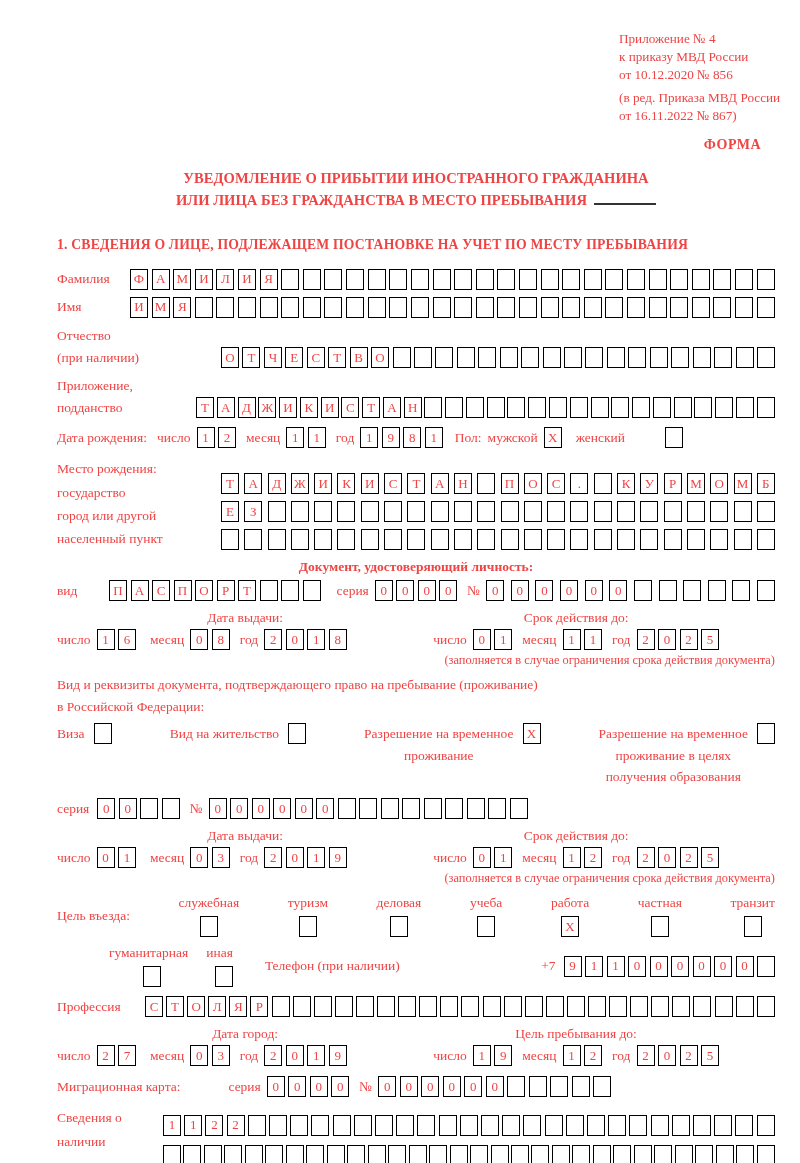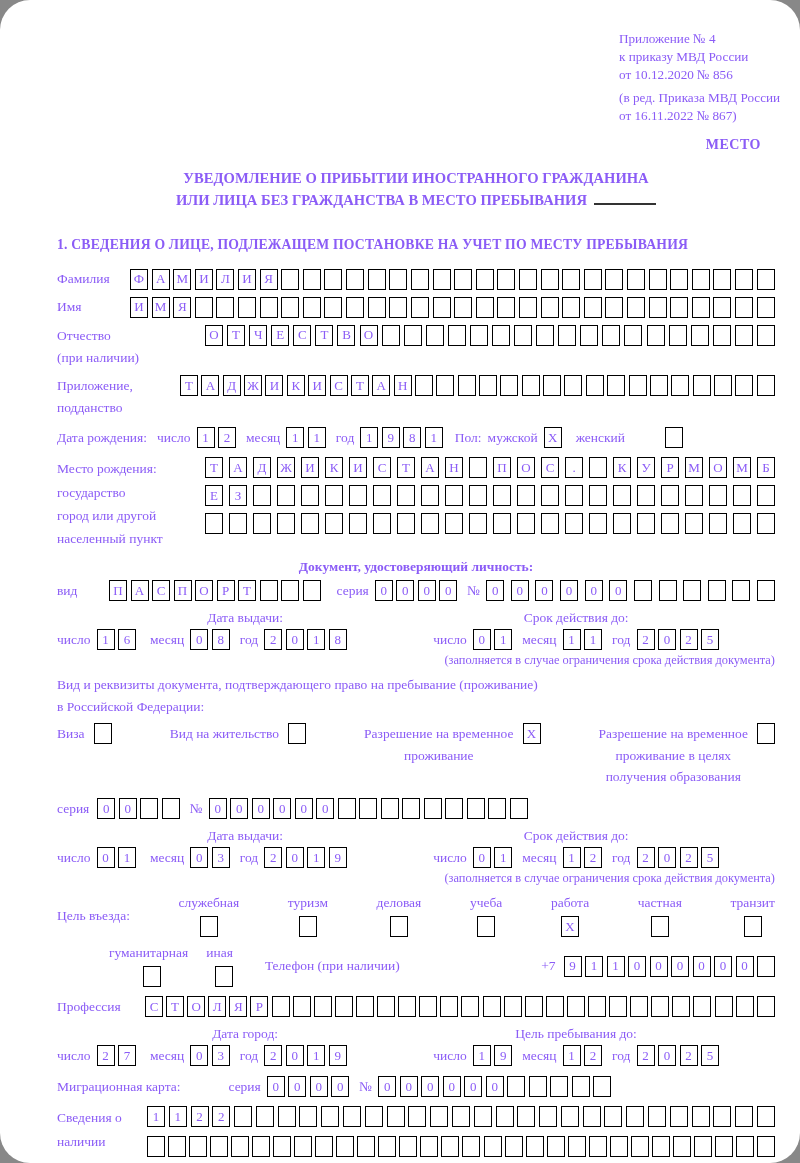--- a/index.html
+++ b/index.html
@@ -1,31 +1,31 @@
 <!DOCTYPE html>
 <html><head>
 <meta charset="utf-8">
 <style>
   html,body{margin:0;padding:0;background:#888;}
   .page{
     width:800px;height:1163px;margin:0 auto;background:#ffffff;
     box-sizing:border-box;padding:30px 25px 0 57px;
     font-family:"Liberation Serif","DejaVu Serif",serif;
-    color:#8b5cf6;font-size:13.5px;overflow:hidden;position:relative;border-radius:30px;
+    color:#ef4444;font-size:13.5px;overflow:hidden;position:relative;
   }
   
   .annex{width:205px;margin-left:562px;font-size:13.2px;line-height:1.36;}
   .annex .gap{height:5px;}
   .forma{font-weight:bold;text-align:right;padding-right:14px;margin-top:12px;font-size:14px;letter-spacing:.5px;}
   .title{margin-top:14px;text-align:center;font-weight:bold;font-size:14.6px;line-height:1.55;}
   .title .uline{display:inline-block;width:62px;border-bottom:2px solid #333;margin-left:7px;}
   .sect{margin-top:25px;font-weight:bold;font-size:13.7px;letter-spacing:.2px;white-space:nowrap;}
   
   .row{display:flex;align-items:center;margin-top:7px;}
-  .row.top{align-items:flex-start;}
+  .row.top{align-items:flex-end;gap:16px;}
   .lbl{flex:0 0 auto;}
   .lblcol{flex:0 0 auto;line-height:1.6;}
   .w73{width:73px;}.w148{width:148px;}.w123{width:123px;}.w88{width:88px;}.w52{width:52px;}.w90{width:90px;}
   
   .cell{width:18px;height:21px;border:1.6px solid #000;box-sizing:border-box;
         display:flex;align-items:center;justify-content:center;
         font-size:13px;flex:0 0 auto;background:#fff;}
   .cr{display:flex;gap:3.5px;align-items:center;}
   .cr.stretch{flex:1;justify-content:space-between;gap:0;}
   .stack{flex:1;display:flex;flex-direction:column;gap:7px;}
@@ -56,21 +56,21 @@
 
   <div class="annex">
     <div>Приложение № 4</div>
     <div>к приказу МВД России</div>
     <div>от 10.12.2020 № 856</div>
     <div class="gap"></div>
     <div>(в ред. Приказа МВД России</div>
     <div>от 16.11.2022 № 867)</div>
   </div>
 
-  <div class="forma">МЕСТО</div>
+  <div class="forma">ФОРМА</div>
 
   <div class="title">
     <div>УВЕДОМЛЕНИЕ О ПРИБЫТИИ ИНОСТРАННОГО ГРАЖДАНИНА</div>
     <div><span>ИЛИ ЛИЦА БЕЗ ГРАЖДАНСТВА В МЕСТО ПРЕБЫВАНИЯ</span><span class="uline"></span></div>
   </div>
 
   <div class="sect">1. СВЕДЕНИЯ О ЛИЦЕ, ПОДЛЕЖАЩЕМ ПОСТАНОВКЕ НА УЧЕТ ПО МЕСТУ ПРЕБЫВАНИЯ</div>
 
   <div class="row" style="margin-top:16px;">
     <span class="lbl w73">Фамилия</span>

